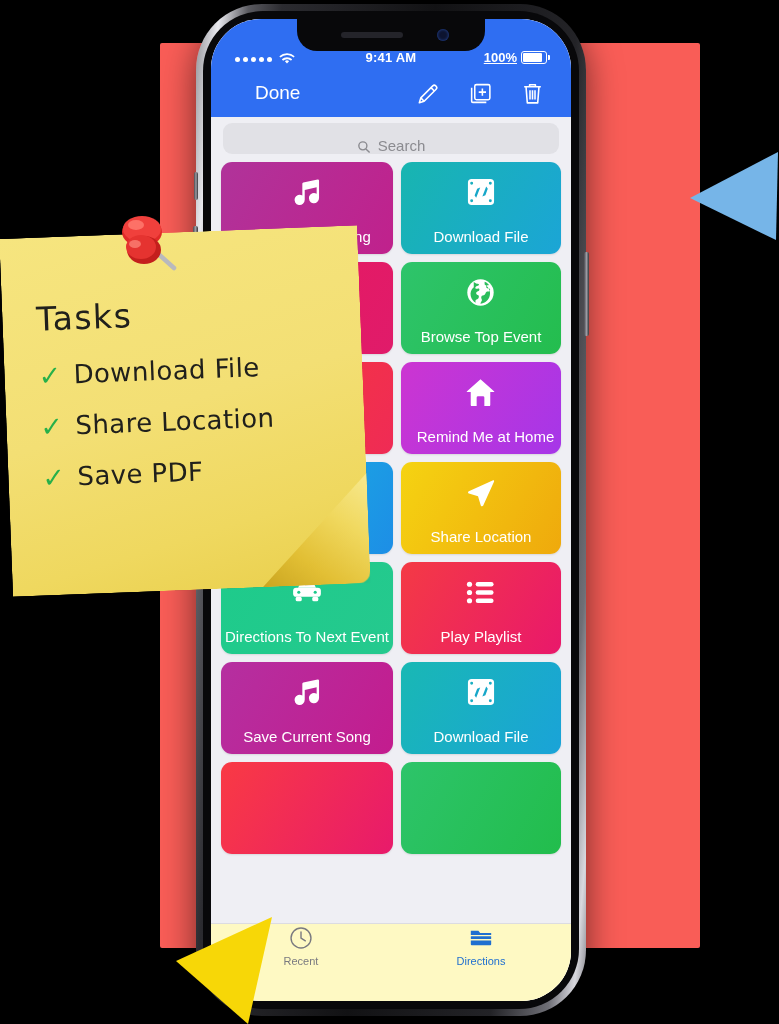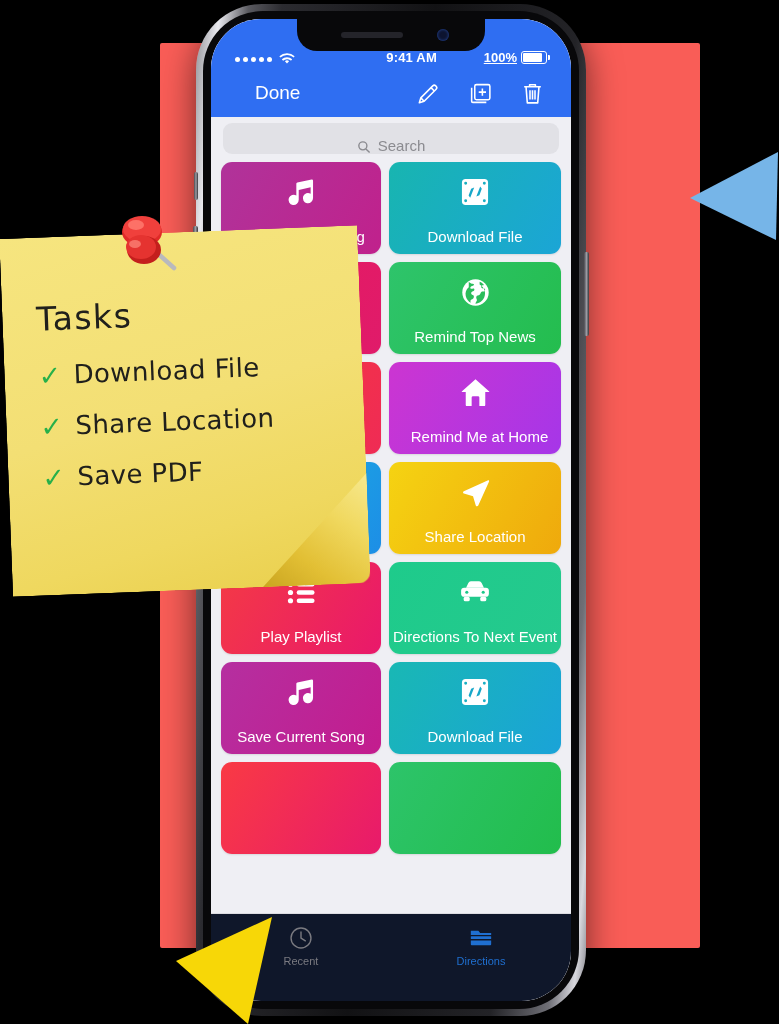--- a/index.html
+++ b/index.html
@@ -46,21 +46,21 @@
 
   
   #ios{position:absolute;inset:0;display:flex;flex-direction:column;background:#efeff4;}
 
   .navblue{background:#2f6ef2;color:#fff;flex:0 0 auto;}
   #statusbar{height:46px;display:flex;align-items:flex-end;padding:0 24px 4px;
              font-size:13px;font-weight:bold;}
   .sb-left{display:flex;align-items:center;gap:7px;width:110px;}
   .dots{display:flex;gap:3px;}
   .dots i{width:5px;height:5px;border-radius:50%;background:#fff;display:block;}
-  .sb-center{flex:1;text-align:right;letter-spacing:.2px;margin-top:30px;}
+  .sb-center{flex:1;text-align:center;letter-spacing:.2px;margin-top:30px;}
   .sb-right{width:110px;display:flex;align-items:center;justify-content:flex-end;gap:4px;text-decoration:underline;}
   .batt{width:24px;height:11px;border:1.4px solid #fff;border-radius:3px;position:relative;}
   .batt::after{content:"";position:absolute;right:-4px;top:3px;width:2px;height:5px;
                background:#fff;border-radius:0 1px 1px 0;}
   .batt i{position:absolute;left:1.3px;top:1.3px;bottom:1.3px;width:19px;background:#fff;border-radius:1px;display:block;}
 
   #navbar{height:48px;display:flex;align-items:center;padding:0 22px;}
   #done-button{font-size:19px;color:#fff;cursor:pointer;margin-left:22px;}
   .nav-spacer{flex:1;}
   .navicon{width:34px;margin-left:18px;display:flex;align-items:center;justify-content:center;cursor:pointer;}
@@ -74,22 +74,22 @@
   .tile{height:92px;border-radius:11px;position:relative;
         display:flex;flex-direction:column;align-items:center;justify-content:flex-end;
         padding-bottom:9px;box-sizing:border-box;cursor:pointer;
         box-shadow:0 1px 2px rgba(0,0,0,.10);}
   .tile .ic{position:absolute;top:13px;left:50%;transform:translateX(-50%);
             width:34px;height:34px;display:flex;align-items:center;justify-content:center;}
   .tile .lbl{color:#fff;font-size:15px;text-align:center;line-height:1.1;
              padding:0 4px;white-space:nowrap;overflow:hidden;text-overflow:ellipsis;max-width:100%;}
 
   
-  #tabbar{flex:0 0 auto;height:76px;background:#0f172a;border-top:1px solid #dcdce1;
-          display:flex;align-items:flex-start;padding-top:11px;}
+  #tabbar{flex:0 0 auto;height:76px;background:#fef9c3;border-top:1px solid #dcdce1;
+          display:flex;align-items:flex-start;padding-top:1px;}
   .tab{flex:1;display:flex;flex-direction:column;align-items:center;gap:4px;cursor:pointer;}
   .tab .tlabel{font-size:11px;}
   .tab.inactive{color:#7a7a80;}
   .tab.active{color:#1f6fd0;}
 
   
   #sticky-note{position:absolute;left:6px;top:232px;width:358px;height:358px;z-index:30;
       transform:rotate(-2.2deg);}
   #note-paper{position:absolute;inset:0;
       background:linear-gradient(165deg,#f6e57f 0%,#f3df74 48%,#efd85f 78%,#e9cf4c 100%);
@@ -235,21 +235,21 @@
             </div>
             <div class="lbl">Calculate Tip</div>
           </div>
           <div class="tile" style="background: linear-gradient(120deg, rgb(46, 196, 107) 0%, rgb(36, 189, 78) 100%);">
             <div class="ic">
               <svg width="33" height="33" viewBox="0 0 24 24">
                 <circle cx="12" cy="12" r="9.6" fill="#fff"></circle>
                 <path d="M7.1 4.4c1 .5 1.6 1.4 2.6 1.2.9-.2 1.6.4 1 1.2-.6.8-2 .4-2.4 1.4-.4 1 .8 1.3 1.6 1 .9-.3 1.6.2 1.2 1.1-.4.9-1.6.6-2.1 1.5-.5.9.2 1.8 1.1 2.1.9.3.9 1.5.4 2.3-.4.7-1.3.6-1.9 1.3-.4.5-.3 1.3 0 2-1.8-1-3.2-2.8-3.7-5-.5-2.4.2-4.8 2.2-6.4zM15 4.2c1.3.5 2.4 1.3 3.2 2.4-.7.2-1.6.2-2 .9-.5.9.6 1.6 1.5 1.5.9-.1 1.6.7 1.2 1.5-.4.9-1.7.5-2.5 1-.9.5-.6 1.6-1.4 2.2-.8.6-2 .3-2.4 1.3-.4 1 .6 1.8.4 2.8-.2.9-1.1 1.4-1 2.4 2.8-.2 5.3-2 6.4-4.7 1.4-3.4.2-7.3-3.4-9.3z" fill="#2bbd5b"></path>
               </svg>
             </div>
-            <div class="lbl">Remind Top News</div>
+            <div class="lbl">Browse Top Event</div>
           </div>
           <div class="tile" style="background: linear-gradient(120deg, rgb(247, 58, 58) 0%, rgb(239, 43, 85) 100%);">
             <div class="ic">
               <svg width="30" height="30" viewBox="0 0 24 24" fill="#fff">
                 <path d="M6 1.8h8.2L19.6 7v13.3a1.9 1.9 0 0 1-1.9 1.9H6a1.9 1.9 0 0 1-1.9-1.9V3.7A1.9 1.9 0 0 1 6 1.8z"></path>
                 <path d="M14.2 1.8 19.6 7h-5.4z" fill="#f03a46"></path>
                 <rect x="6.8" y="11" width="10.4" height="1.5" rx=".7" fill="#f03a46"></rect>
                 <rect x="6.8" y="14.2" width="10.4" height="1.5" rx=".7" fill="#f03a46"></rect>
                 <rect x="6.8" y="17.4" width="6.6" height="1.5" rx=".7" fill="#f03a46"></rect>
               </svg>
@@ -273,46 +273,46 @@
             </div>
             <div class="lbl">Log Water</div>
           </div>
           <div class="tile" style="background: linear-gradient(120deg, rgb(245, 211, 18) 0%, rgb(239, 169, 12) 100%);">
             <div class="ic">
               <svg width="33" height="33" viewBox="0 0 24 24" fill="#fff">
                 <path d="M20.8 3.3 3.5 11.1c-.8.4-.7 1.5.1 1.7l6.6 2 2 6.6c.3.8 1.4.9 1.8.1l7.8-17.3c.4-.8-.2-1.3-1-.9z"></path>
               </svg>
             </div>
             <div class="lbl">Share Location</div>
+          </div>
+          <div class="tile" style="background: linear-gradient(120deg, rgb(30, 203, 139) 0%, rgb(37, 201, 142) 100%);">
+            <div class="ic">
+              <svg width="34" height="34" viewBox="0 0 24 24" fill="#fff">
+                <path d="M7.3 5.6A2 2 0 0 1 9.1 4.4h5.8a2 2 0 0 1 1.8 1.2l1.6 3.4H5.7z"></path>
+                <rect x="2.2" y="9" width="19.6" height="6.4" rx="2.2"></rect>
+                <rect x="4" y="15.4" width="4.3" height="3.2" rx="1.2"></rect>
+                <rect x="15.7" y="15.4" width="4.3" height="3.2" rx="1.2"></rect>
+                <circle cx="6.2" cy="12.2" r="1.1" fill="#1bc98a"></circle>
+                <circle cx="17.8" cy="12.2" r="1.1" fill="#1bc98a"></circle>
+              </svg>
+            </div>
+            <div class="lbl">Directions To Next Event</div>
           </div>
           <div class="tile" style="background: linear-gradient(120deg, rgb(244, 58, 69) 0%, rgb(233, 24, 107) 100%);">
             <div class="ic">
               <svg width="33" height="33" viewBox="0 0 24 24" fill="#fff">
                 <circle cx="4" cy="6" r="1.9"></circle>
                 <circle cx="4" cy="12" r="1.9"></circle>
                 <circle cx="4" cy="18" r="1.9"></circle>
                 <rect x="8.5" y="4.4" width="13" height="3.2" rx="1.6"></rect>
                 <rect x="8.5" y="10.4" width="13" height="3.2" rx="1.6"></rect>
                 <rect x="8.5" y="16.4" width="13" height="3.2" rx="1.6"></rect>
               </svg>
             </div>
             <div class="lbl">Play Playlist</div>
-          </div>
-          <div class="tile" style="background: linear-gradient(120deg, rgb(30, 203, 139) 0%, rgb(37, 201, 142) 100%);">
-            <div class="ic">
-              <svg width="34" height="34" viewBox="0 0 24 24" fill="#fff">
-                <path d="M7.3 5.6A2 2 0 0 1 9.1 4.4h5.8a2 2 0 0 1 1.8 1.2l1.6 3.4H5.7z"></path>
-                <rect x="2.2" y="9" width="19.6" height="6.4" rx="2.2"></rect>
-                <rect x="4" y="15.4" width="4.3" height="3.2" rx="1.2"></rect>
-                <rect x="15.7" y="15.4" width="4.3" height="3.2" rx="1.2"></rect>
-                <circle cx="6.2" cy="12.2" r="1.1" fill="#1bc98a"></circle>
-                <circle cx="17.8" cy="12.2" r="1.1" fill="#1bc98a"></circle>
-              </svg>
-            </div>
-            <div class="lbl">Directions To Next Event</div>
           </div>
           <div class="tile" style="background: linear-gradient(120deg, rgb(181, 47, 160) 0%, rgb(195, 28, 142) 100%);">
             <div class="ic">
               <svg width="34" height="34" viewBox="0 0 24 24" fill="#fff">
                 <path d="M19.5 3.1 9.4 5.3a.9.9 0 0 0-.7.9v8.3a3.6 3.6 0 1 0 1.7 3v-7l8.4-1.8v4.6a3.6 3.6 0 1 0 1.7 3V4a.9.9 0 0 0-1-.9z"></path>
               </svg>
             </div>
             <div class="lbl">Save Current Song</div>
           </div>
           <div class="tile" style="background: linear-gradient(120deg, rgb(25, 184, 180) 0%, rgb(26, 163, 216) 100%);">

